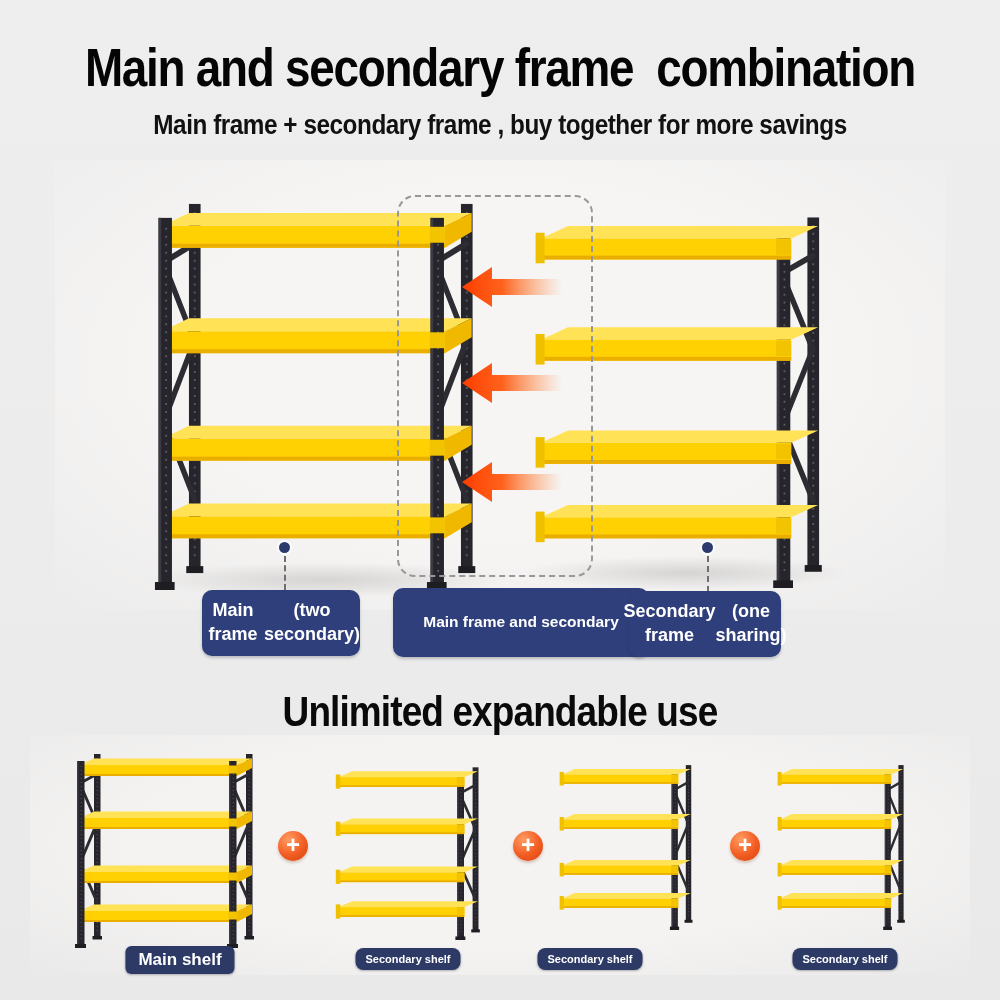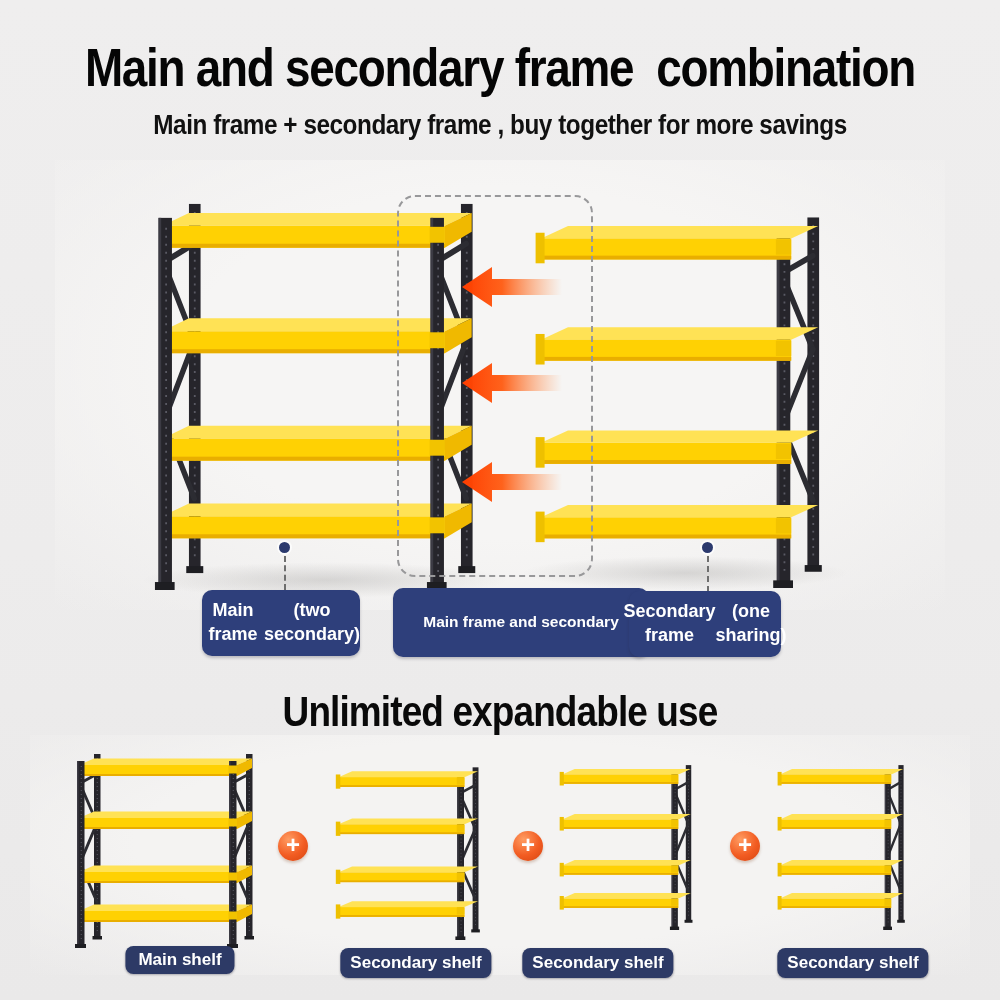--- a/index.html
+++ b/index.html
@@ -42,21 +42,21 @@
 
   .plus{position:absolute;width:30px;height:30px;border-radius:50%;
     background:radial-gradient(circle at 35% 28%, #ff9c62 0%, #f25c22 55%, #d64410 100%);
     color:#fff;font-weight:bold;font-size:24px;line-height:27px;text-align:center;
     box-shadow:0 2px 3px rgba(120,50,10,.25);}
 
   .shelf-label{position:absolute;transform:translateX(-50%);background:#2d3a66;color:#fff;
     font-weight:bold;border-radius:8px;white-space:nowrap;text-align:center;
     box-shadow:0 1px 2px rgba(20,20,40,.3);}
   .shelf-label-main{font-size:17px;padding:4px 13px;}
-  .shelf-label-sec{font-size:17px;padding:5px 10px;margin-left:8px;}
+  .shelf-label-sec{font-size:11px;padding:5px 10px;}
 </style>
 </head>
 <body>
 
 <div class="page">
 
   <svg width="0" height="0" style="position:absolute" aria-hidden="true">
     <defs>
       <linearGradient id="arrowGrad" x1="0" y1="0" x2="1" y2="0">
         <stop offset="0" stop-color="#ff3e00" stop-opacity="1"></stop>
@@ -223,18 +223,18 @@
     <use href="#rack-secondary"></use>
   </svg>
   <svg class="rack" style="left:776px;top:760px;" width="136" height="170" viewBox="0 0 340 400" preserveAspectRatio="none">
     <use href="#rack-secondary"></use>
   </svg>
 
   <div class="plus" style="left:278px;top:831px;">+</div>
   <div class="plus" style="left:513px;top:831px;">+</div>
   <div class="plus" style="left:730px;top:831px;">+</div>
 
-  <div class="shelf-label shelf-label-main" style="left:180px;top:946px;">Main shelf</div>
+  <div class="shelf-label shelf-label-main" style="left:180px;top:946px;border-radius:6px;">Main shelf</div>
   <div class="shelf-label shelf-label-sec" style="left:408px;top:948px;">Secondary shelf</div>
   <div class="shelf-label shelf-label-sec" style="left:590px;top:948px;">Secondary shelf</div>
   <div class="shelf-label shelf-label-sec" style="left:845px;top:948px;">Secondary shelf</div>
 
 </div>
 
 </body></html>

